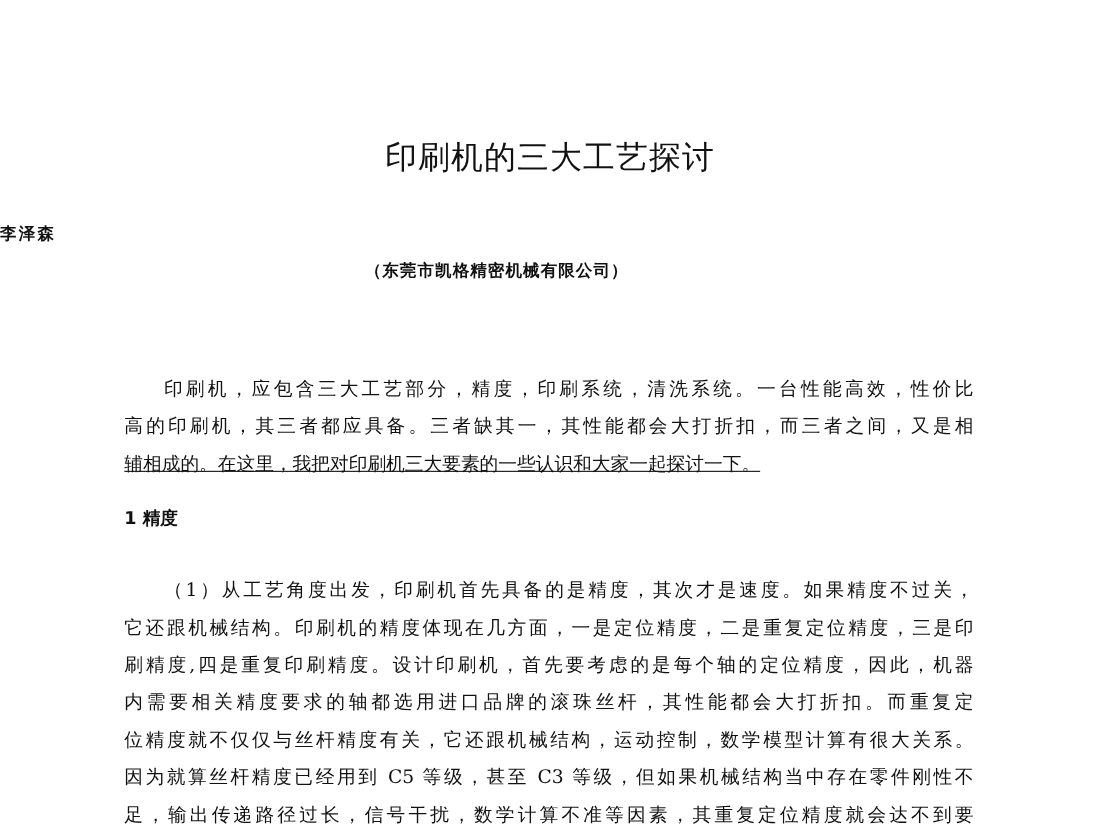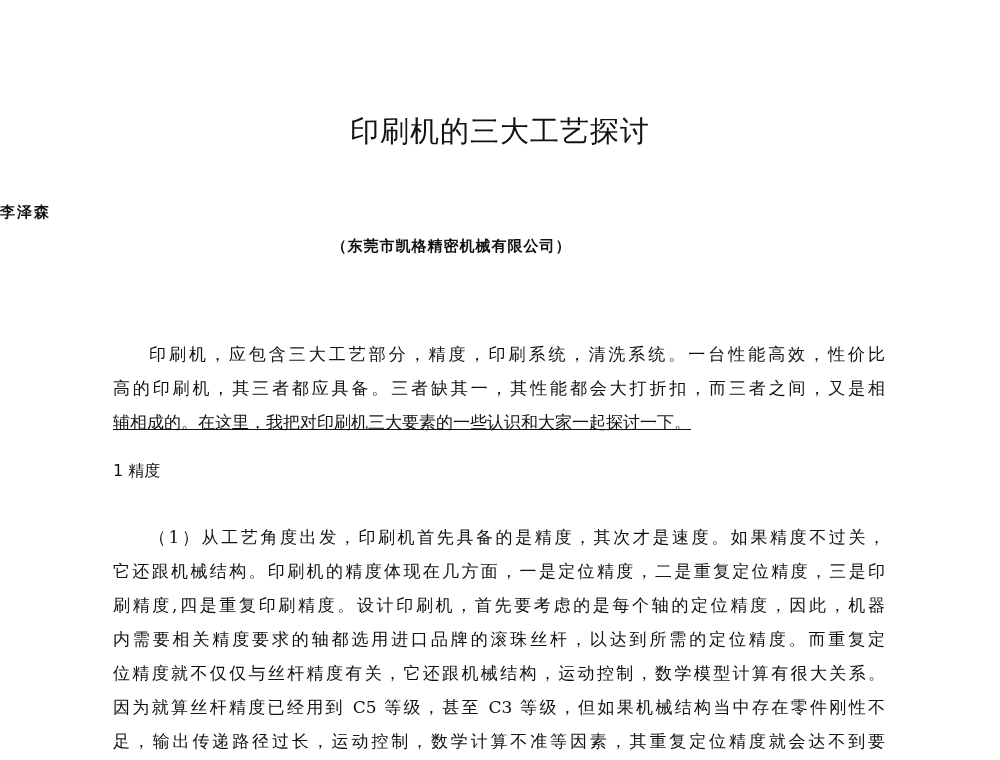--- a/index.html
+++ b/index.html
@@ -16,21 +16,21 @@
     font-family: "DejaVu Serif", "Liberation Serif", serif;
   }
   .page {
     position: absolute;
     left: 0; top: 0;
     width: 1000px; height: 760px;
   }
   .title {
     position: absolute;
     left: 0; width: 1000px;
-    top: 112px;
+    top: 124px;
     text-align: center;
     font-family: "DejaVu Sans", "Liberation Sans", sans-serif;
     font-size: 29px;
     letter-spacing: 1px;
     color: #111;
   }
   .author {
     position: absolute;
     left: 0; width: 1000px;
     top: 203px;
@@ -64,21 +64,21 @@
     height: 34px;
   }
   .line.indent { padding-left: 36px; margin-top: 28px; }
   .line.last { text-align-last: left; text-decoration: underline; }
   .section-heading {
     position: absolute;
     left: 113px;
     top: 461px;
     font-family: "DejaVu Sans", "Liberation Sans", sans-serif;
     font-size: 16px;
-    font-weight: normal;
+    font-weight: bold;
   }
   .section1 { top: 492px; }
 </style>
 </head>
 <body>
 
 <div class="page">
 
   <div class="title">印刷机的三大工艺探讨</div>
 
@@ -91,19 +91,19 @@
     <span class="line">高的印刷机，其三者都应具备。三者缺其一，其性能都会大打折扣，而三者之间，又是相</span>
     <span class="line last">辅相成的。在这里，我把对印刷机三大要素的一些认识和大家一起探讨一下。</span>
   </div>
 
   <div class="section-heading">1  精度</div>
 
   <div class="body-text section1">
     <span class="line indent">（1）从工艺角度出发，印刷机首先具备的是精度，其次才是速度。如果精度不过关，</span>
     <span class="line">它还跟机械结构。印刷机的精度体现在几方面，一是定位精度，二是重复定位精度，三是印</span>
     <span class="line">刷精度,四是重复印刷精度。设计印刷机，首先要考虑的是每个轴的定位精度，因此，机器</span>
-    <span class="line">内需要相关精度要求的轴都选用进口品牌的滚珠丝杆，以达到所需的定位精度。而重复定</span>
+    <span class="line">内需要相关精度要求的轴都选用进口品牌的滚珠丝杆，其性能都会大打折扣。而重复定</span>
     <span class="line">位精度就不仅仅与丝杆精度有关，它还跟机械结构，运动控制，数学模型计算有很大关系。</span>
     <span class="line">因为就算丝杆精度已经用到 C5 等级，甚至 C3 等级，但如果机械结构当中存在零件刚性不</span>
-    <span class="line">足，输出传递路径过长，运动控制，数学计算不准等因素，其重复定位精度就会达不到要</span>
+    <span class="line">足，输出传递路径过长，信号干扰，数学计算不准等因素，其重复定位精度就会达不到要</span>
   </div>
 
 </div>
 
 </body></html>

